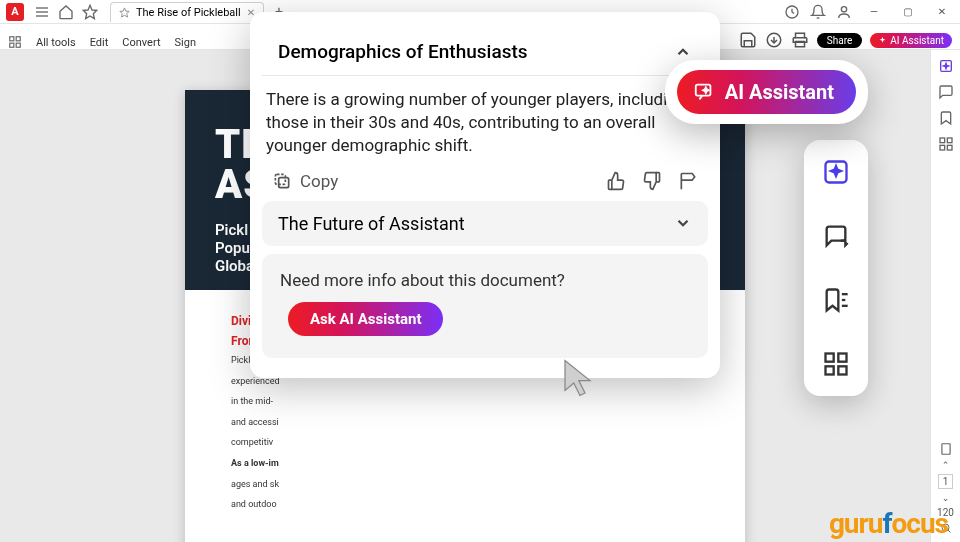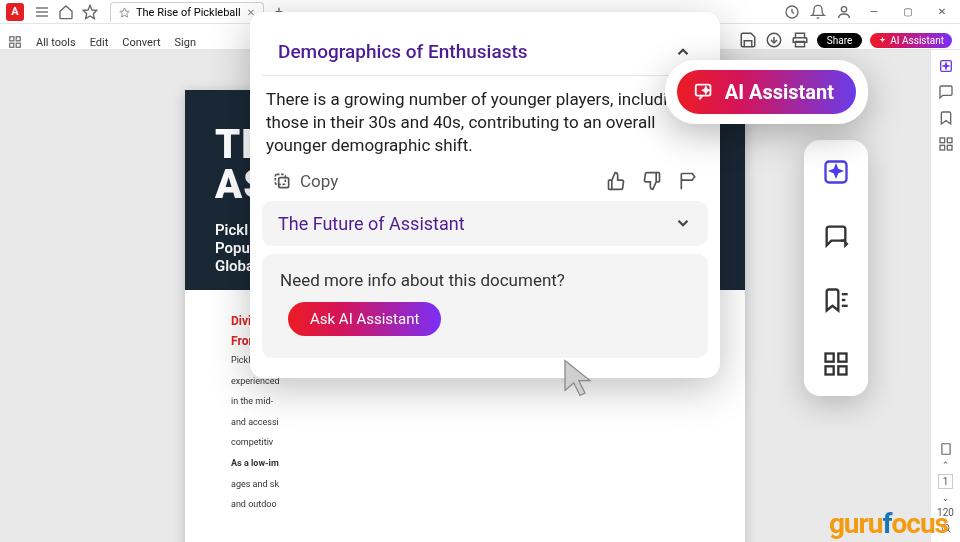--- a/index.html
+++ b/index.html
@@ -148,21 +148,21 @@
     background:#f4f4f4;
     border-radius:10px;
     padding:12px 16px;
   }
   .section-header {
     display:flex;
     align-items:center;
     justify-content:space-between;
     cursor:pointer;
   }
-  .section-title { font-size:18px; color:#4c1d95; }
+  .section-title { font-size:18px; color:#000000; }
   .chev { width:18px;height:18px;color:#444;}
   .section-body { font-size:17px; color:#222; padding: 6px 16px 0 16px; line-height:1.35;}
   .section-first .section-title { font-size:19px; font-weight:500;}
   .section-first { background:transparent; border-bottom:1px solid #e6e6e6; border-radius:10px 10px 0 0;}
   .actions-row {
     display:flex;
     align-items:center;
     padding: 14px 22px 4px 22px;
     gap:10px;
   }
@@ -177,21 +177,21 @@
     padding:16px 18px 22px 18px;
   }
   .prompt-text { font-size:17px; color:#333; margin-bottom:12px;}
   .ask-pill {
     display:inline-block;
     background: linear-gradient(90deg,#ec1c24 0%,#d4145a 35%,#7b2ff7 100%);
     color:#fff;
     border-radius:20px;
     padding:8px 22px;
     font-size:15px;
-    font-weight:400;
+    font-weight:700;
     cursor:pointer;
     margin-left:8px;
   }
   
   .big-ai-pill-wrap {
     position:absolute;
     top:60px;
     right:92px;
     background:#fff;
     border-radius:30px;

